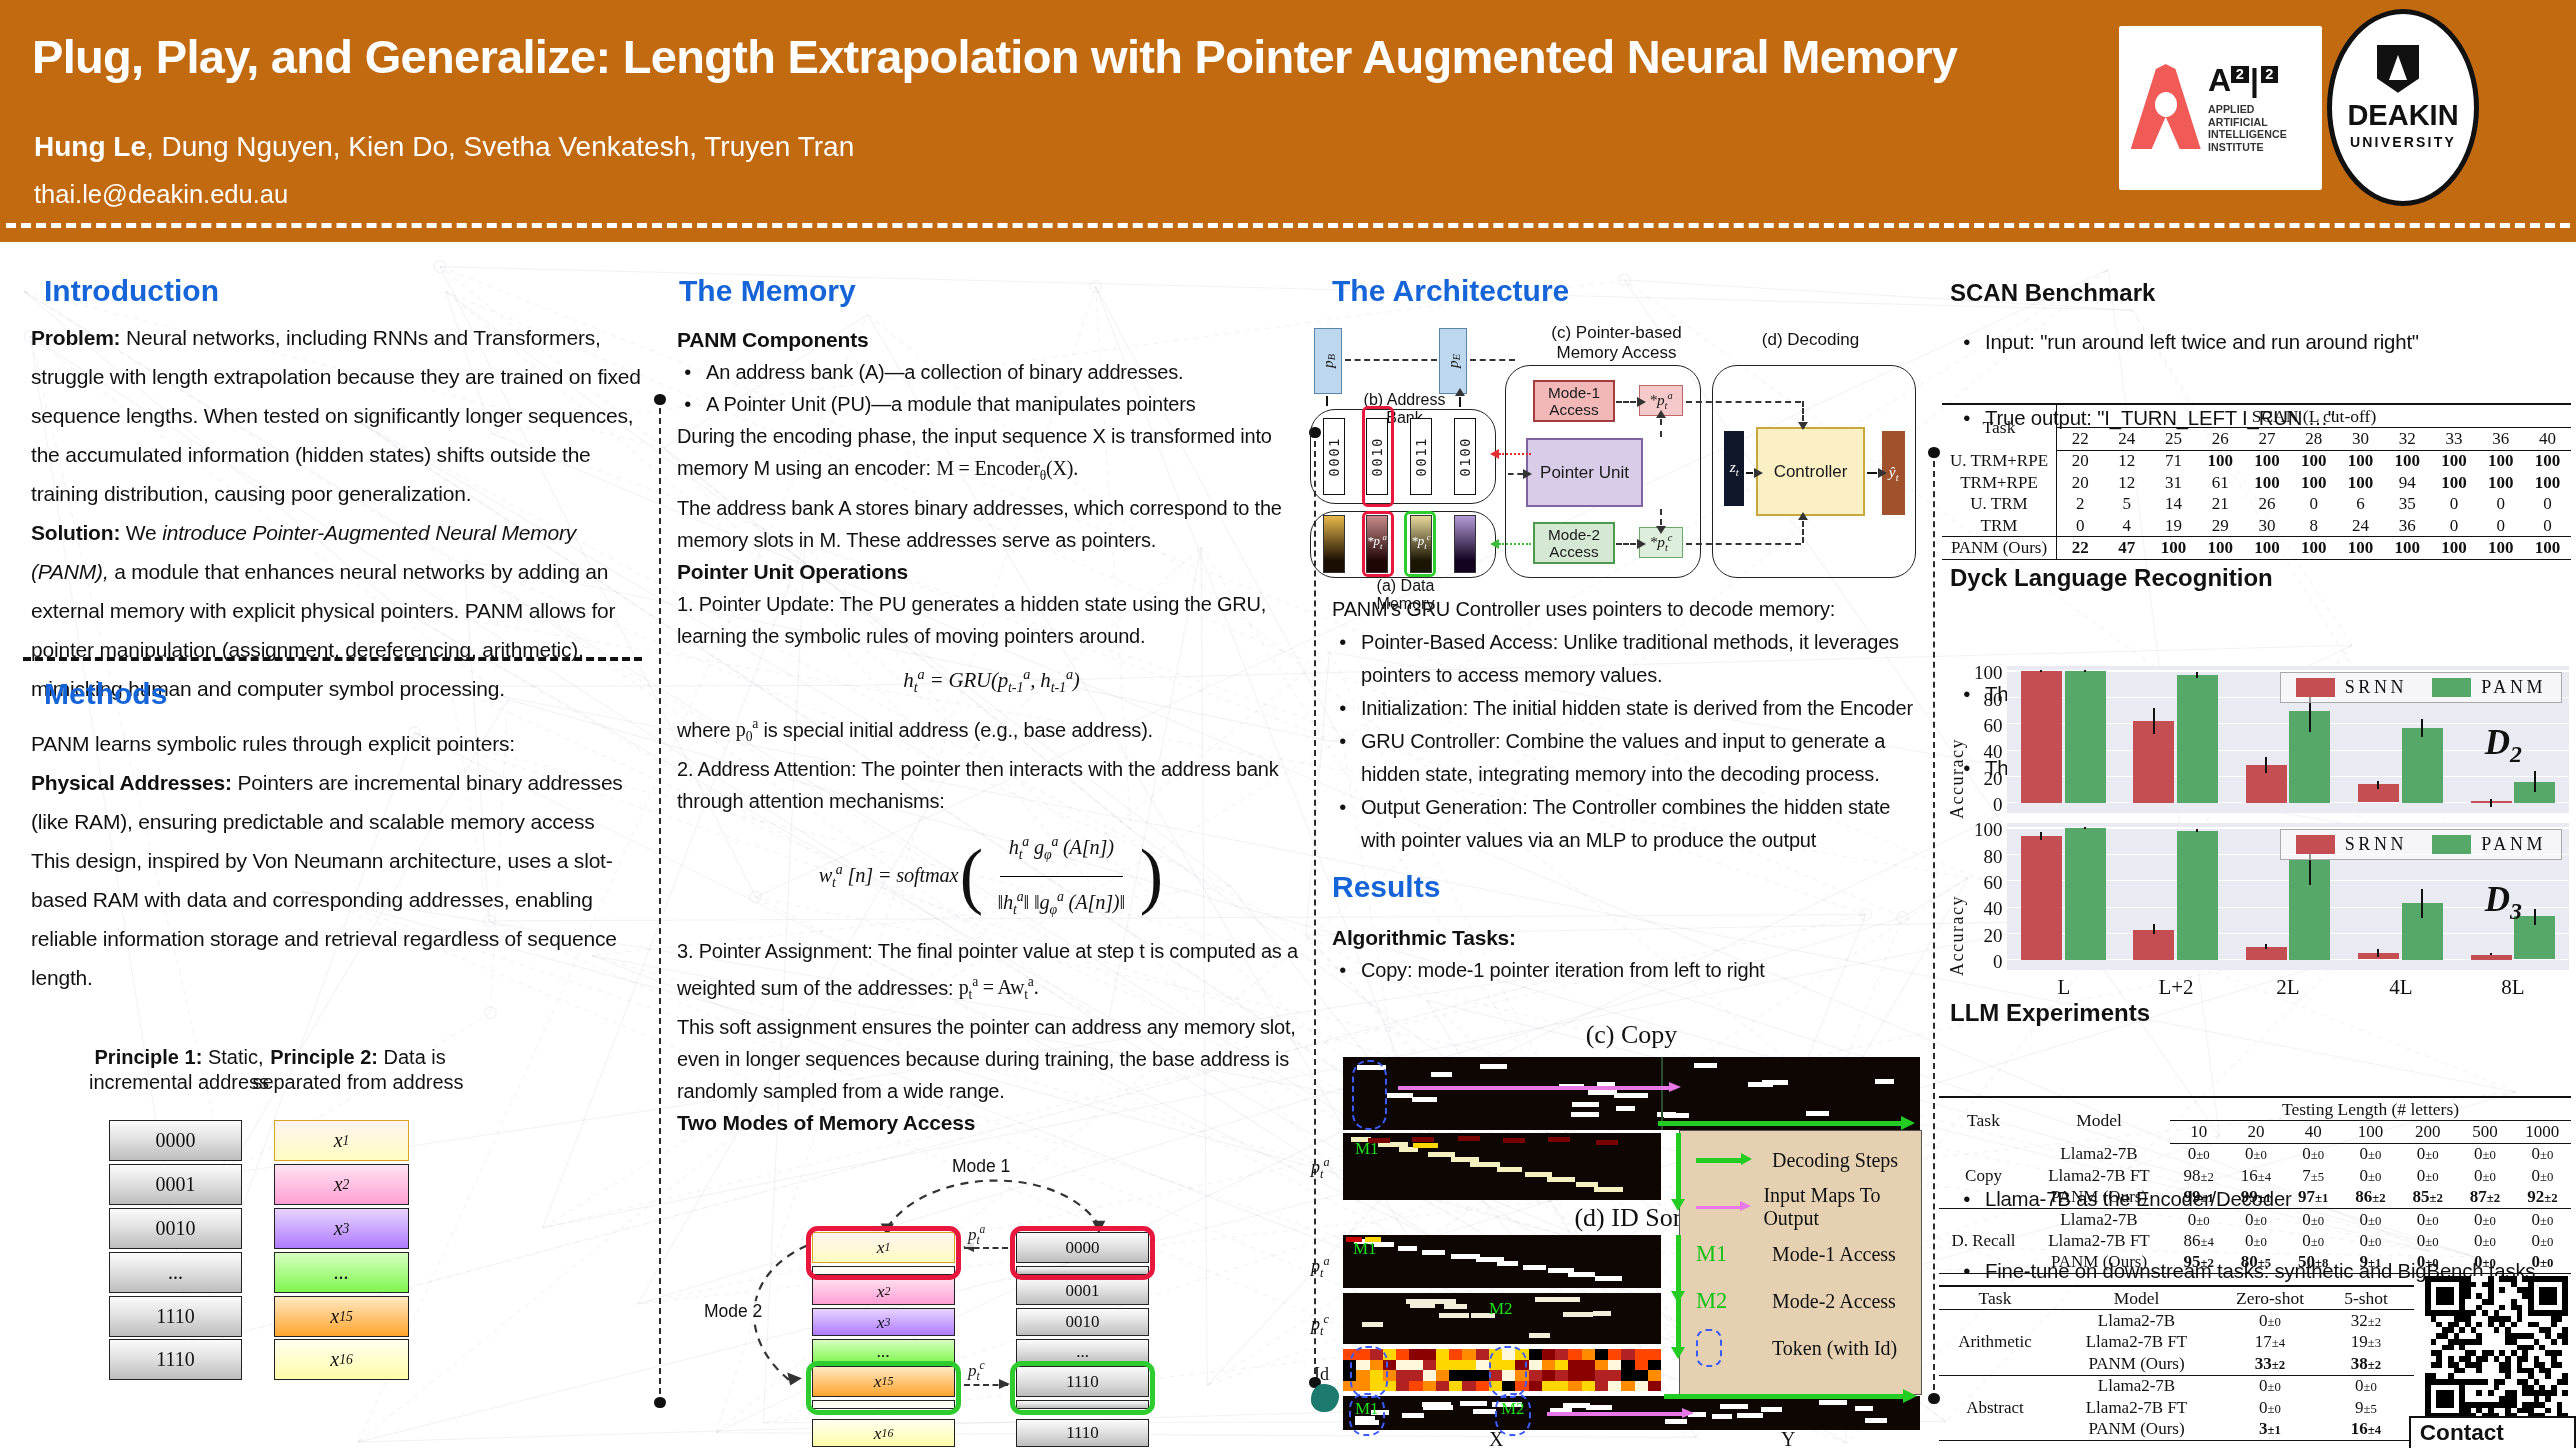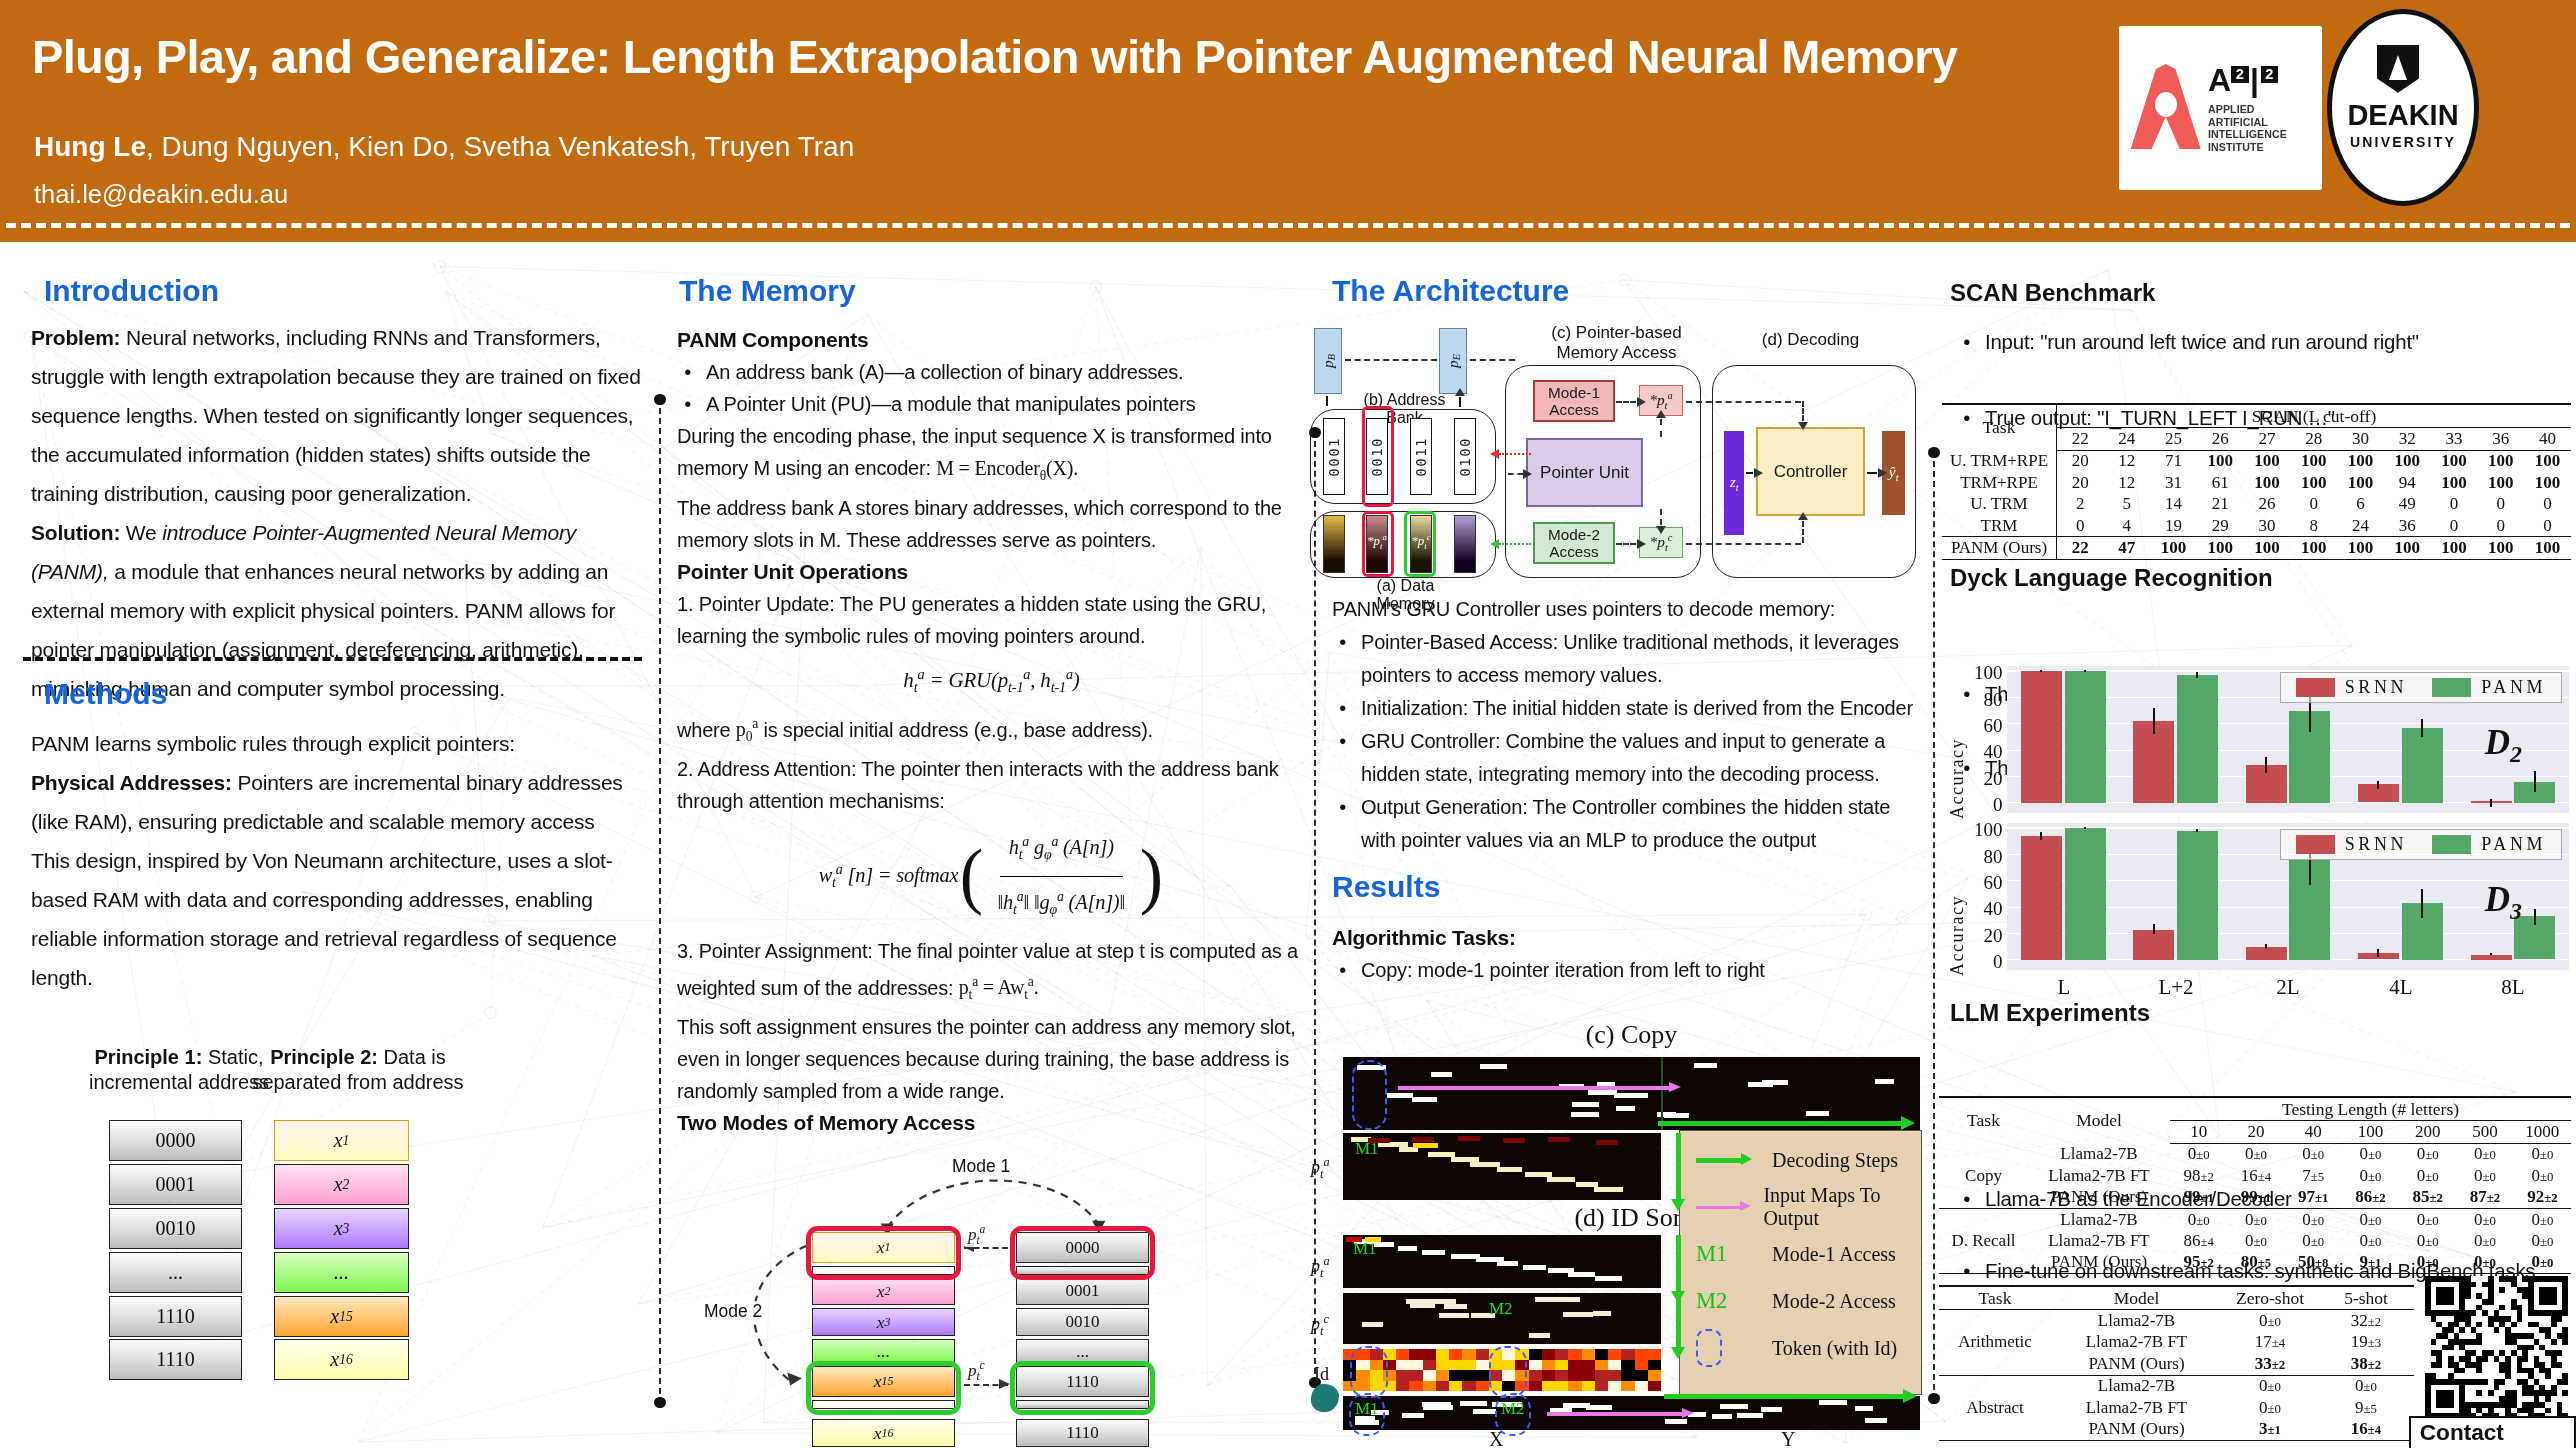--- a/index.html
+++ b/index.html
@@ -514,21 +514,21 @@
   <div class="lineh dotted-red hl2" style="left:1499px;top:453px;width:32px"></div>
   <div class="lineh dotted-green hl2" style="left:1499px;top:543px;width:32px"></div>
   <div class="lineh hr2" style="left:1616px;top:401px;width:20.4px"></div>
   <div class="lineh hr2" style="left:1616px;top:543px;width:20.4px"></div>
   <div class="linev hu2" style="left:1660px;top:419px;height:17.5px"></div>
   <div class="linev hd2" style="left:1660px;top:509px;height:16px"></div>
   <div class="lineh hr2" style="left:1508px;top:473px;width:14.6px"></div>
 
   <div class="arch-lab" style="left:1752px;top:330px;width:117px">(d) Decoding</div>
   <div class="rrect" style="left:1712px;top:365px;width:204px;height:213px"></div>
-  <div class="archbox archsm" style="left:1724px;top:431px;width:20.4px;height:104px;background:#6d28d9;color:#fff">
+  <div class="archbox archsm" style="left:1724px;top:431px;width:20.4px;height:75px;background:#0f172a;color:#fff">
       <span>z<sub>t</sub></span>
     </div>
   <div class="archbox" style="left:1756px;top:427px;width:109px;height:89px;background:#FBEFC4;border:2.9px solid #C8A73C;font-size:17px">Controller</div>
   <div class="archbox archsm" style="left:1882px;top:431px;width:23.4px;height:84px;background:#A0522D;color:#fff">
       <span>ŷ<sub>t</sub></span>
     </div>
   <div class="lineh" style="left:1686px;top:401px;width:115px"></div>
   <div class="linev hd2" style="left:1802px;top:401px;height:20.4px"></div>
   <div class="lineh" style="left:1686px;top:543px;width:115px"></div>
   <div class="linev hu2" style="left:1802px;top:521px;height:22px"></div>
@@ -856,21 +856,21 @@
           </tr>
           <tr>
             <td style="border-right:1.1px solid #111">U. TRM</td>
             <td>2</td>
             <td>5</td>
             <td>14</td>
             <td>21</td>
             <td>26</td>
             <td>0</td>
             <td>6</td>
-            <td>49</td>
+            <td>35</td>
             <td>0</td>
             <td>0</td>
             <td>0</td>
           </tr>
           <tr>
             <td style="border-right:1.1px solid #111">TRM</td>
             <td>0</td>
             <td>4</td>
             <td>19</td>
             <td>29</td>

